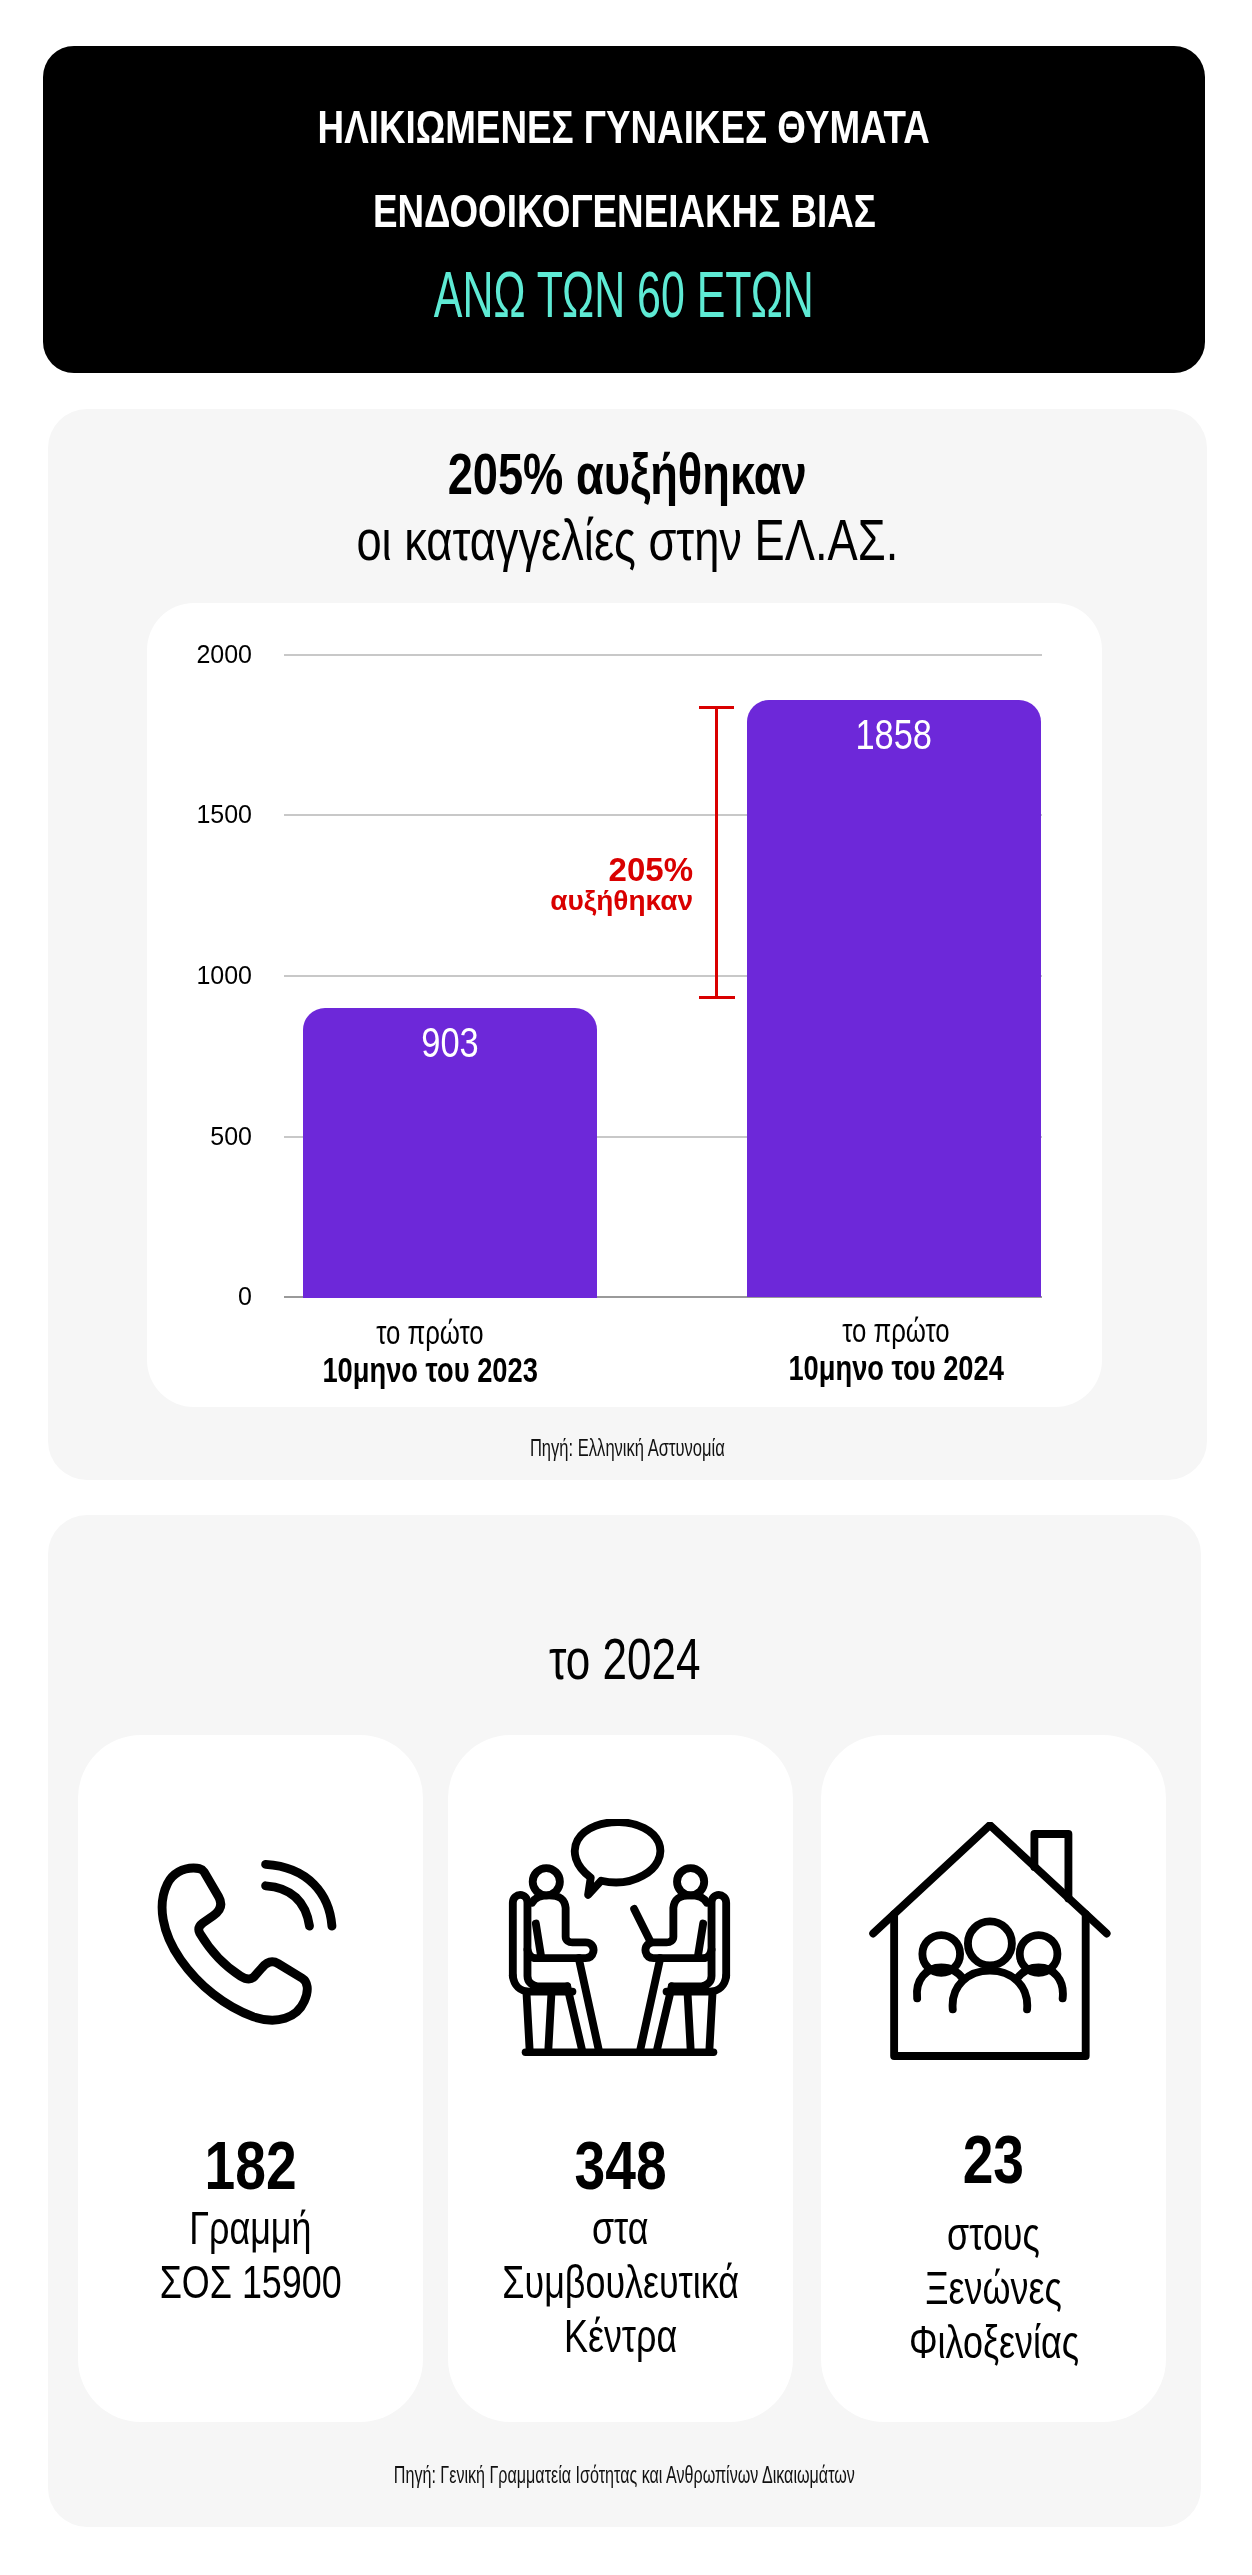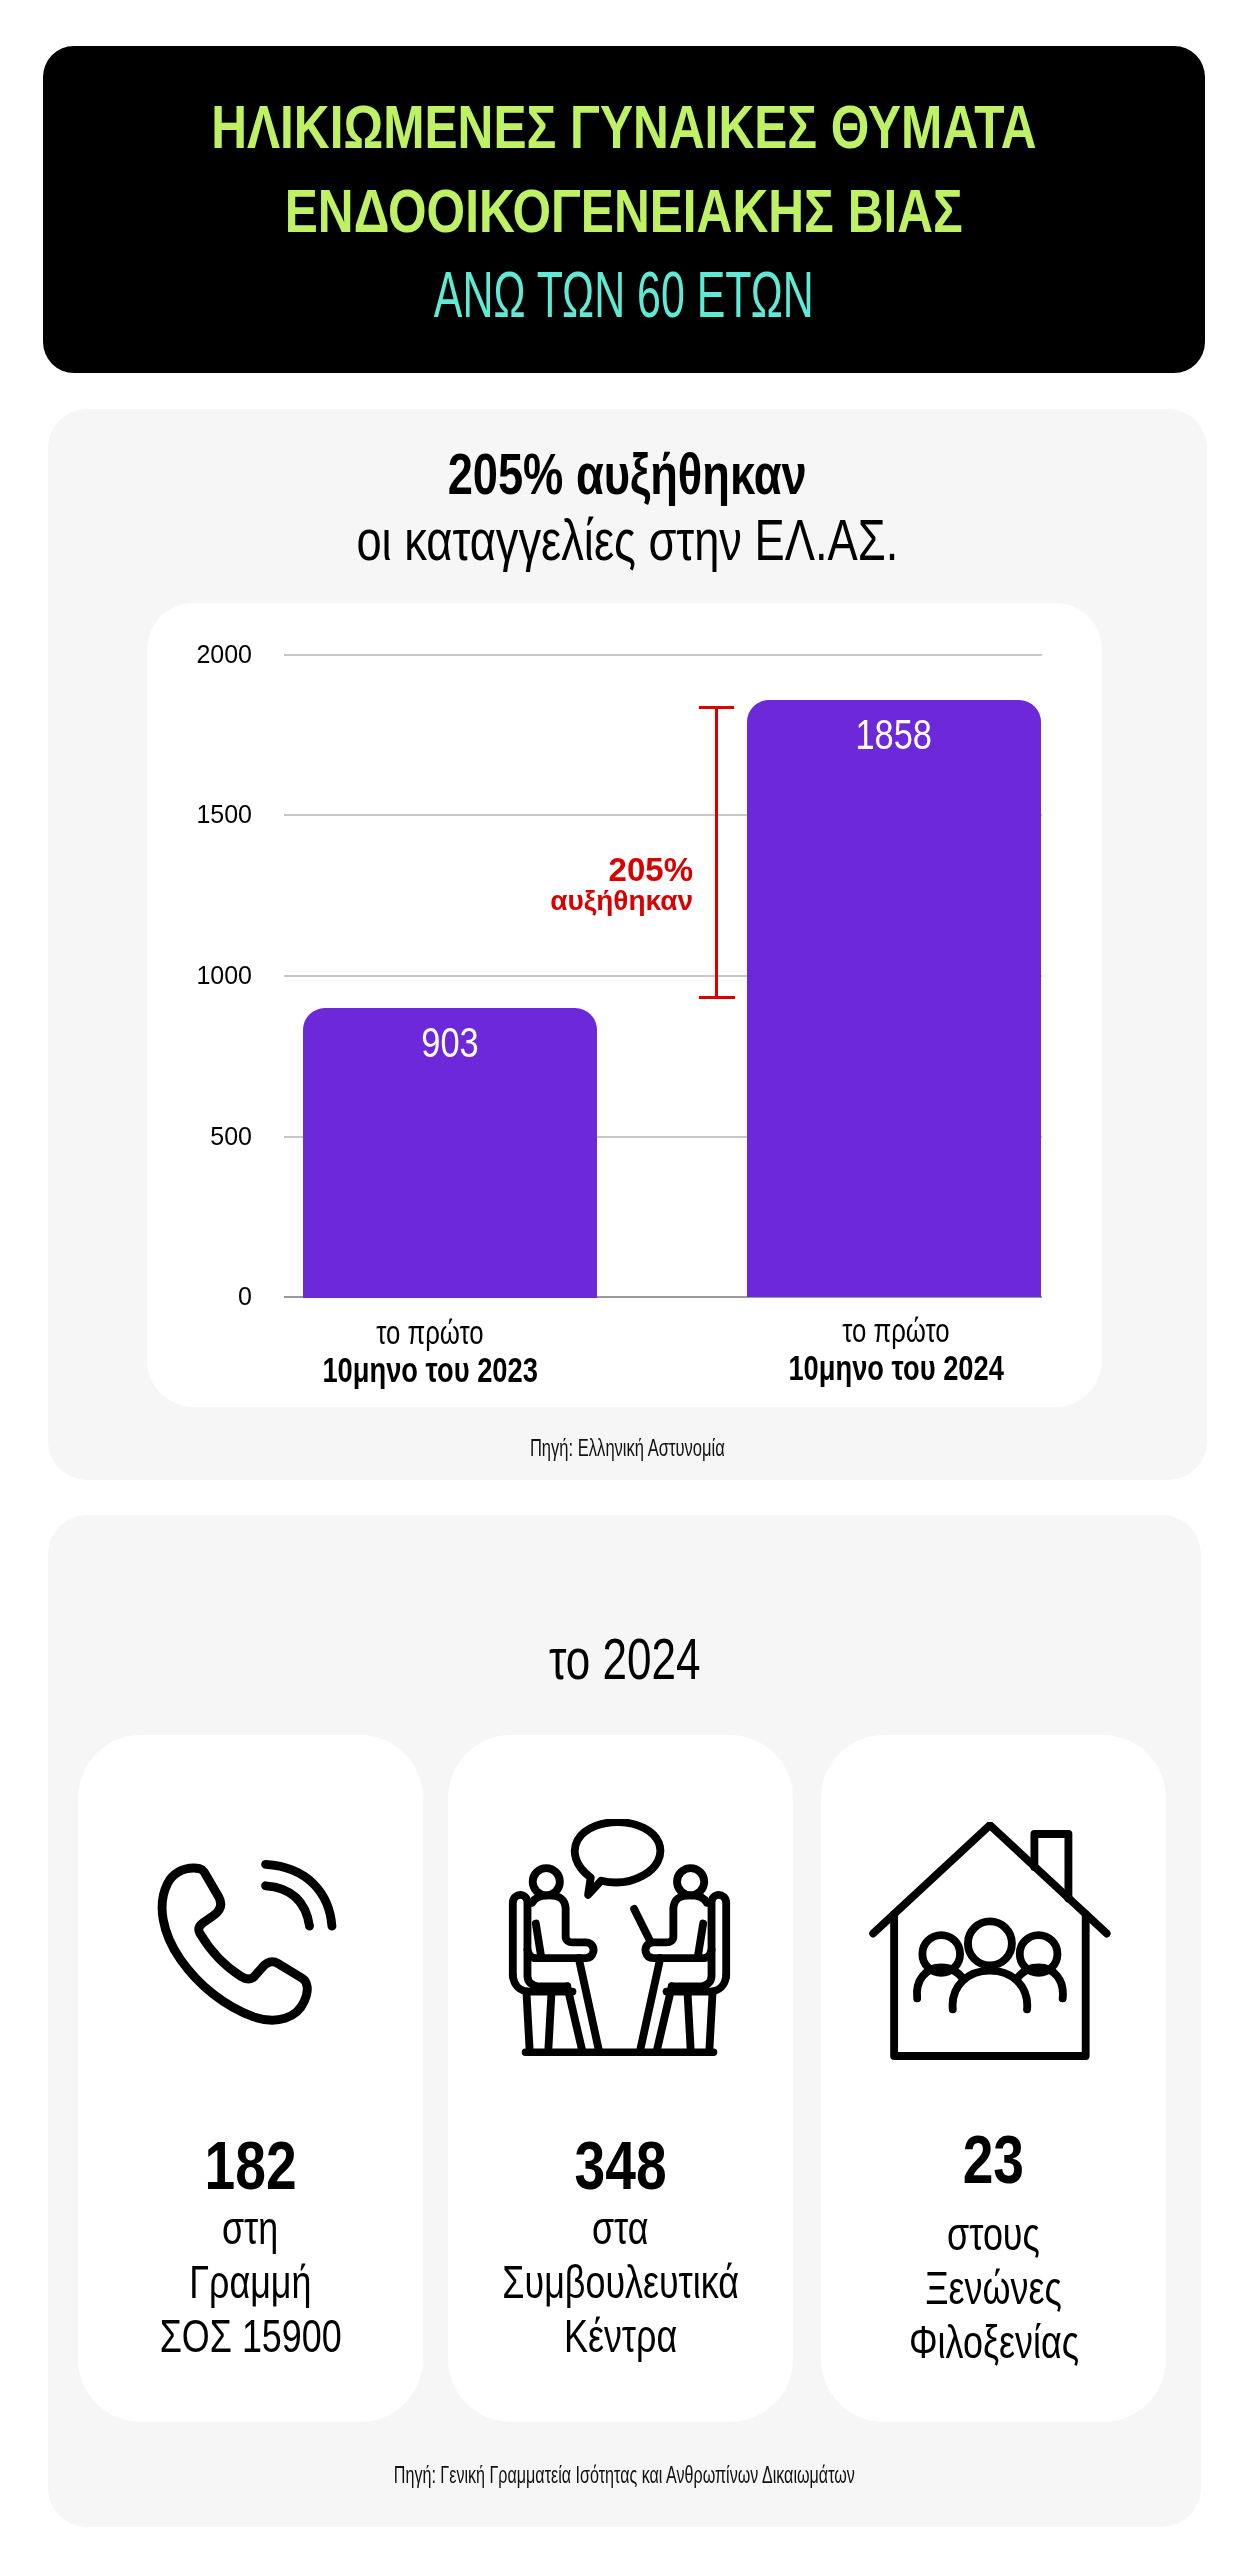--- a/index.html
+++ b/index.html
@@ -5,21 +5,21 @@
   * { box-sizing: border-box; margin: 0; padding: 0; }
   html, body { width: 1253px; height: 2576px; background: #ffffff; overflow: hidden; }
   body { position: relative; font-family: "Liberation Sans", "DejaVu Sans", sans-serif; color: #000; }
 
   .abs { position: absolute; }
   .center-line { position: absolute; left: 0; width: 100%; text-align: center; white-space: nowrap; }
   .sx { display: inline-block; transform-origin: center center; }
 
   
   #header { left: 43px; top: 46px; width: 1162px; height: 327px; background: #000; border-radius: 31px; }
-  #header .l1, #header .l2 { color: #bef264; font-weight: 700; font-size: 62px; line-height: 66px; }
+  #header .l1, #header .l2 { color: #ffffff; font-weight: 700; font-size: 46px; line-height: 66px; }
   #header .l1 { top: 48px; }
   #header .l2 { top: 132px; }
   #header .l3 { color: #5eead4; font-weight: 400; font-size: 65px; line-height: 65px; top: 216px; text-align: center; }
 
   
   .panel { background: #f6f6f6; border-radius: 39px; }
   #panel1 { left: 48px; top: 409px; width: 1159px; height: 1071px; }
   #panel2 { left: 48px; top: 1515px; width: 1153px; height: 1012px; }
 
   #p1-title { top: 36px; font-size: 58px; font-weight: 700; line-height: 58px; }
@@ -111,21 +111,20 @@
   <div id="p2-sub" class="center-line"><span class="sx" style="transform:scaleX(0.76)">το 2024</span></div>
 
   <div class="card" style="left:30px;">
     <svg class="icon" style="left:79px; top:120px;" width="188" height="188" viewBox="0 0 360 360">
       <path d="M 70 25 C 50 25 30 35 20 55 C 0 95 10 150 45 200 C 80 250 130 290 185 310 C 230 325 268 312 282 280 C 292 258 288 242 278 236 L 232 208 C 220 201 210 205 200 217 L 185 234 C 178 240 170 238 160 232 C 125 210 100 180 82 150 C 78 142 80 136 88 130 L 108 116 C 122 106 126 94 118 80 L 90 32 C 85 25 78 25 70 25 Z" fill="none" stroke="#000" stroke-width="17" stroke-linejoin="round"></path>
       <path d="M 208 59 C 258 62 285 90 292 136" fill="none" stroke="#000" stroke-width="17" stroke-linecap="round"></path>
       <path d="M 208 18 C 290 23 330 75 335 136" fill="none" stroke="#000" stroke-width="17" stroke-linecap="round"></path>
     </svg>
     <div class="num" style="top:396px;"><span class="sx" style="transform:scaleX(0.80)">182</span></div>
     <div class="desc" style="top:466px;">
-      <div><span class="sx" style="transform:scaleX(0.78)">στη</span></div>
       <div><span class="sx" style="transform:scaleX(0.78)">Γραμμή</span></div>
       <div><span class="sx" style="transform:scaleX(0.78)">ΣΟΣ 15900</span></div>
     </div>
   </div>
 
   <div class="card" style="left:400px;">
     <svg class="icon" style="left:46px; top:84px;" width="251" height="251" viewBox="0 0 480 480">
       <g fill="none" stroke="#000" stroke-width="15" stroke-linejoin="round" stroke-linecap="round">
 
         <path d="M 185 112 C 155 90 148 62 160 40 C 175 15 210 5 240 6 C 275 7 305 22 315 45 C 325 70 310 95 285 108 C 260 122 230 124 205 118 L 180 145 Z"></path>

